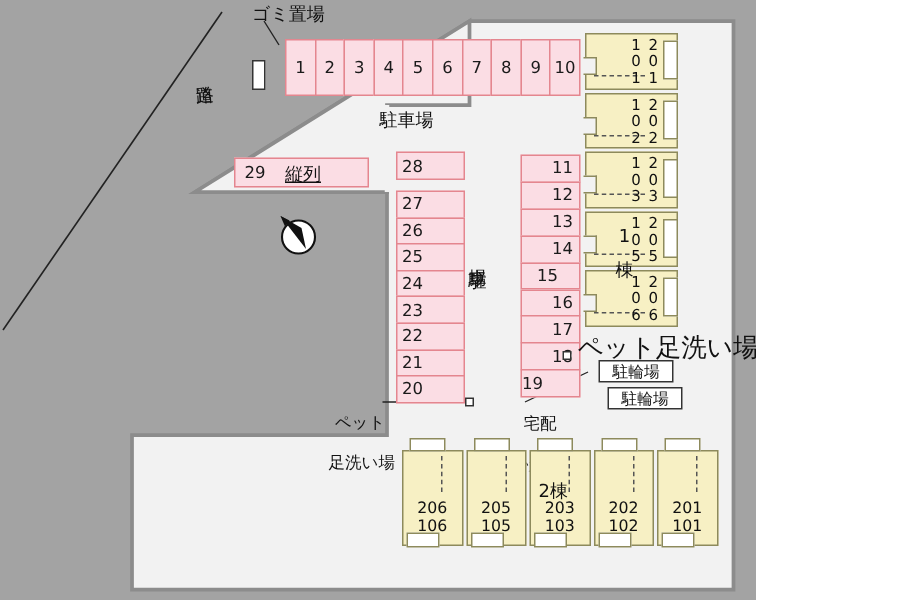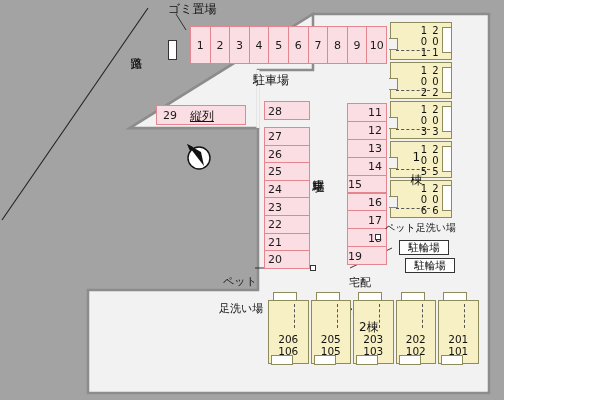--- a/index.html
+++ b/index.html
@@ -159,21 +159,21 @@
       <div class="stall" style="left: 347px; top: 120.9px; width: 40px; height: 18.9px;">
         <span style="left: 0px; right: 4px; text-align: right;">12</span>
       </div>
       <div class="stall" style="left: 347px; top: 138.8px; width: 40px; height: 18.9px;">
         <span style="left: 0px; right: 4px; text-align: right;">13</span>
       </div>
       <div class="stall" style="left: 347px; top: 156.7px; width: 40px; height: 18.9px;">
         <span style="left: 0px; right: 4px; text-align: right;">14</span>
       </div>
       <div class="stall" style="left: 347px; top: 174.6px; width: 40px; height: 18.9px;">
-        <span style="left: 0px; right: 4px; text-align: left;">15</span>
+        <span style="left: 0px; right: 4px; text-align: center;">15</span>
       </div>
       <div class="stall" style="left: 347px; top: 192.5px; width: 40px; height: 18.9px;">
         <span style="left: 0px; right: 4px; text-align: right;">16</span>
       </div>
       <div class="stall" style="left: 347px; top: 210.4px; width: 40px; height: 18.9px;">
         <span style="left: 0px; right: 4px; text-align: right;">17</span>
       </div>
       <div class="stall" style="left: 347px; top: 228.3px; width: 40px; height: 18.9px;">
         <span style="left: 0px; right: 4px; text-align: right;">18</span>
       </div>
@@ -204,21 +204,21 @@
       <div class="white-box" style="left: 442px; top: 145.5px; width: 10px; height: 26px;"></div>
       <div style="position: absolute; left: 396px; top: 168.5px; width: 34px; height: 0px; border-top: 1px dashed rgb(85, 85, 85);"></div>
       <div class="unit-label vlabel" style="left: 418px; top: 143.5px; height: 31.5px; font-size: 10px;"><span>205</span> <span>105</span></div>
       <div class="unit" style="left: 390px; top: 180px; width: 62px; height: 37.5px;"></div>
       <div class="white-box" style="left: 389px; top: 196px; width: 9px; height: 12px; background: rgb(242, 242, 242); border-left: none;"></div>
       <div class="white-box" style="left: 442px; top: 185px; width: 10px; height: 26px;"></div>
       <div style="position: absolute; left: 396px; top: 208px; width: 34px; height: 0px; border-top: 1px dashed rgb(85, 85, 85);"></div>
       <div class="unit-label vlabel" style="left: 418px; top: 183px; height: 31.5px; font-size: 10px;"><span>206</span> <span>106</span></div>
     </div>
   <div class="txt v" style="left:409px;top:150px;font-size:12px;">1棟</div>
-  <div class="txt" style="left:385px;top:222px;font-size:10px;">ペット足洗い場</div>
+  <div class="txt" style="left:385px;top:222px;font-size:17px;">ペット足洗い場</div>
 
   <div class="boxlbl" style="left:399px;top:240px;width:50px;height:15px;">駐輪場</div>
   <div class="boxlbl" style="left:405px;top:258px;width:50px;height:15px;">駐輪場</div>
   <div class="dot" style="left:375px;top:234px;"></div>
 
   <div class="txt c" style="left:205px;top:262px;font-size:11px;width:56px;">
     <span>ペット</span><br>
     <span>足洗い場</span>
   </div>
 

